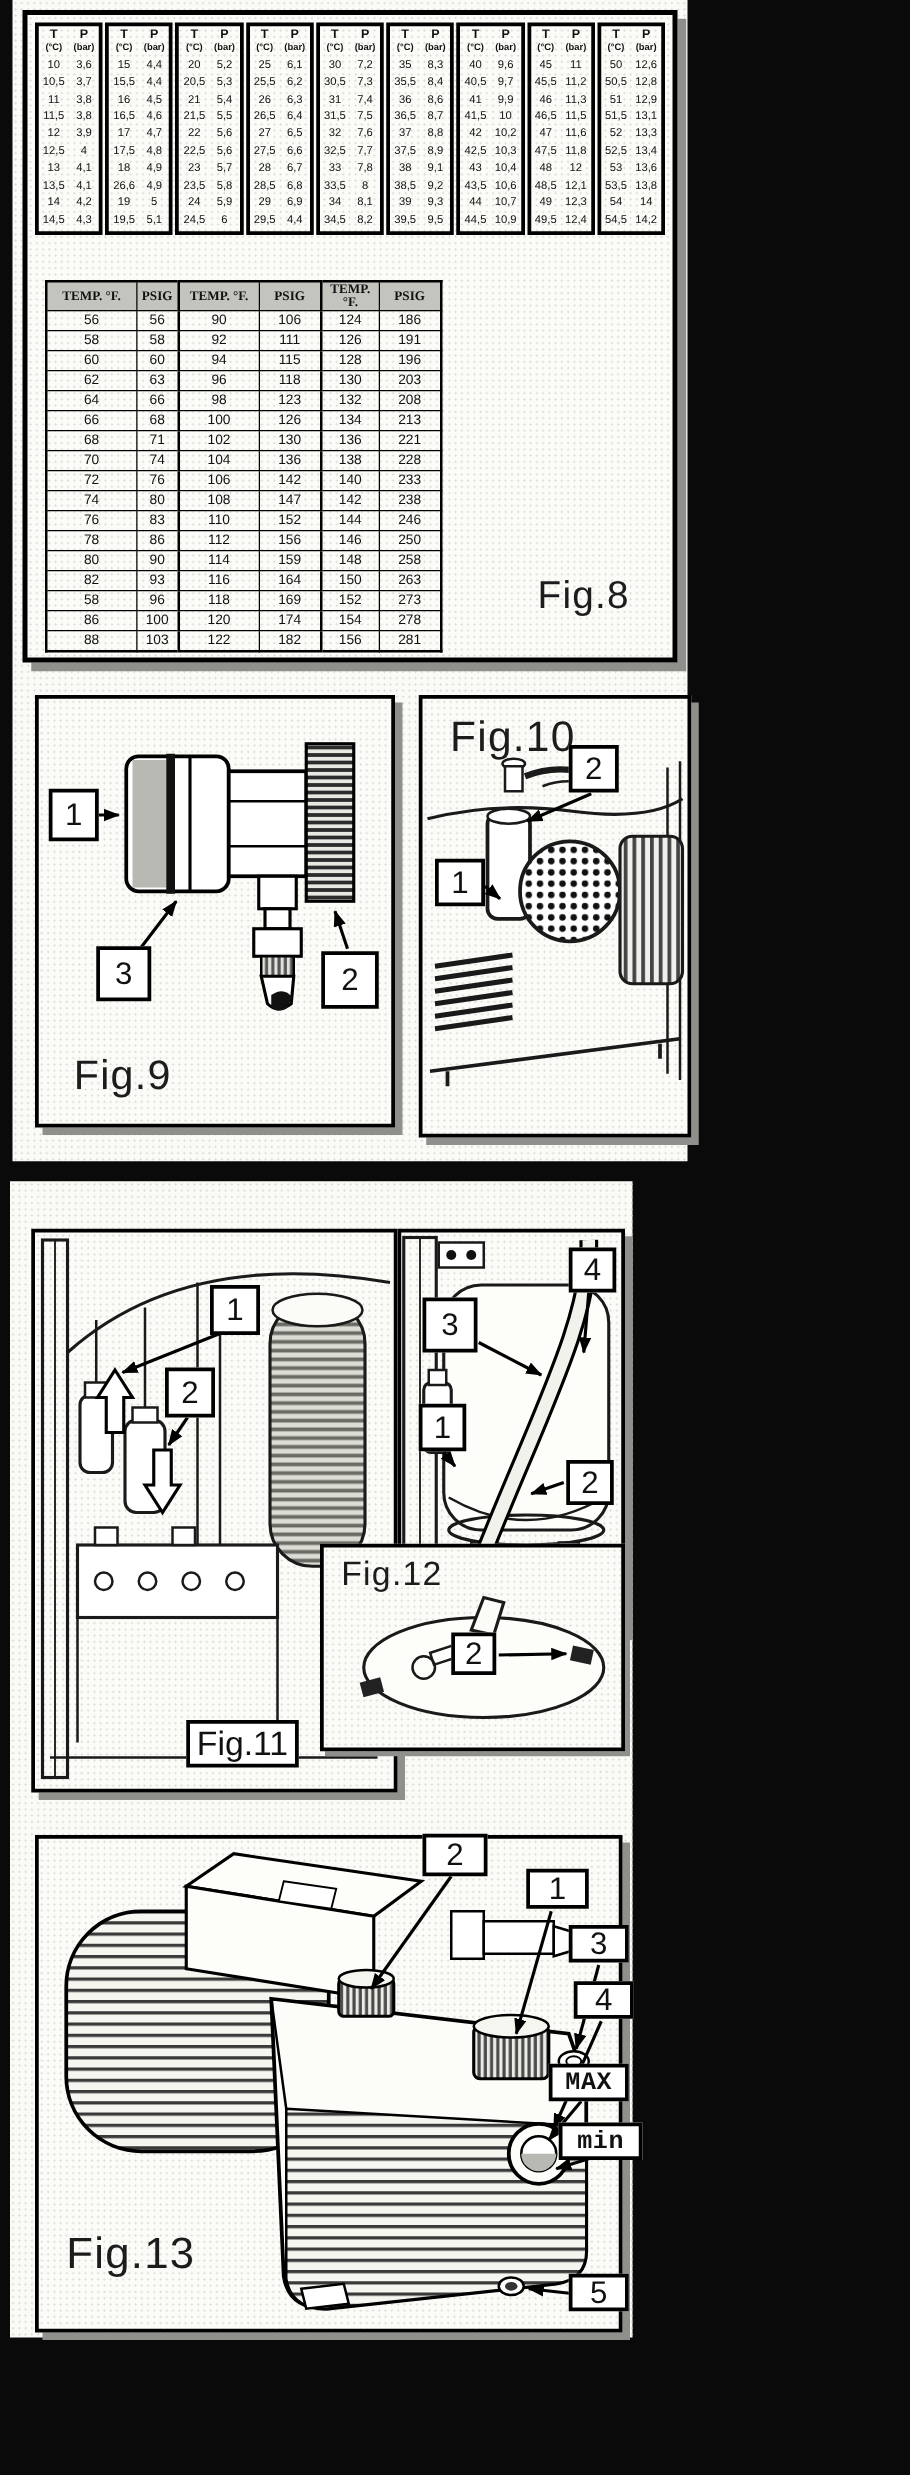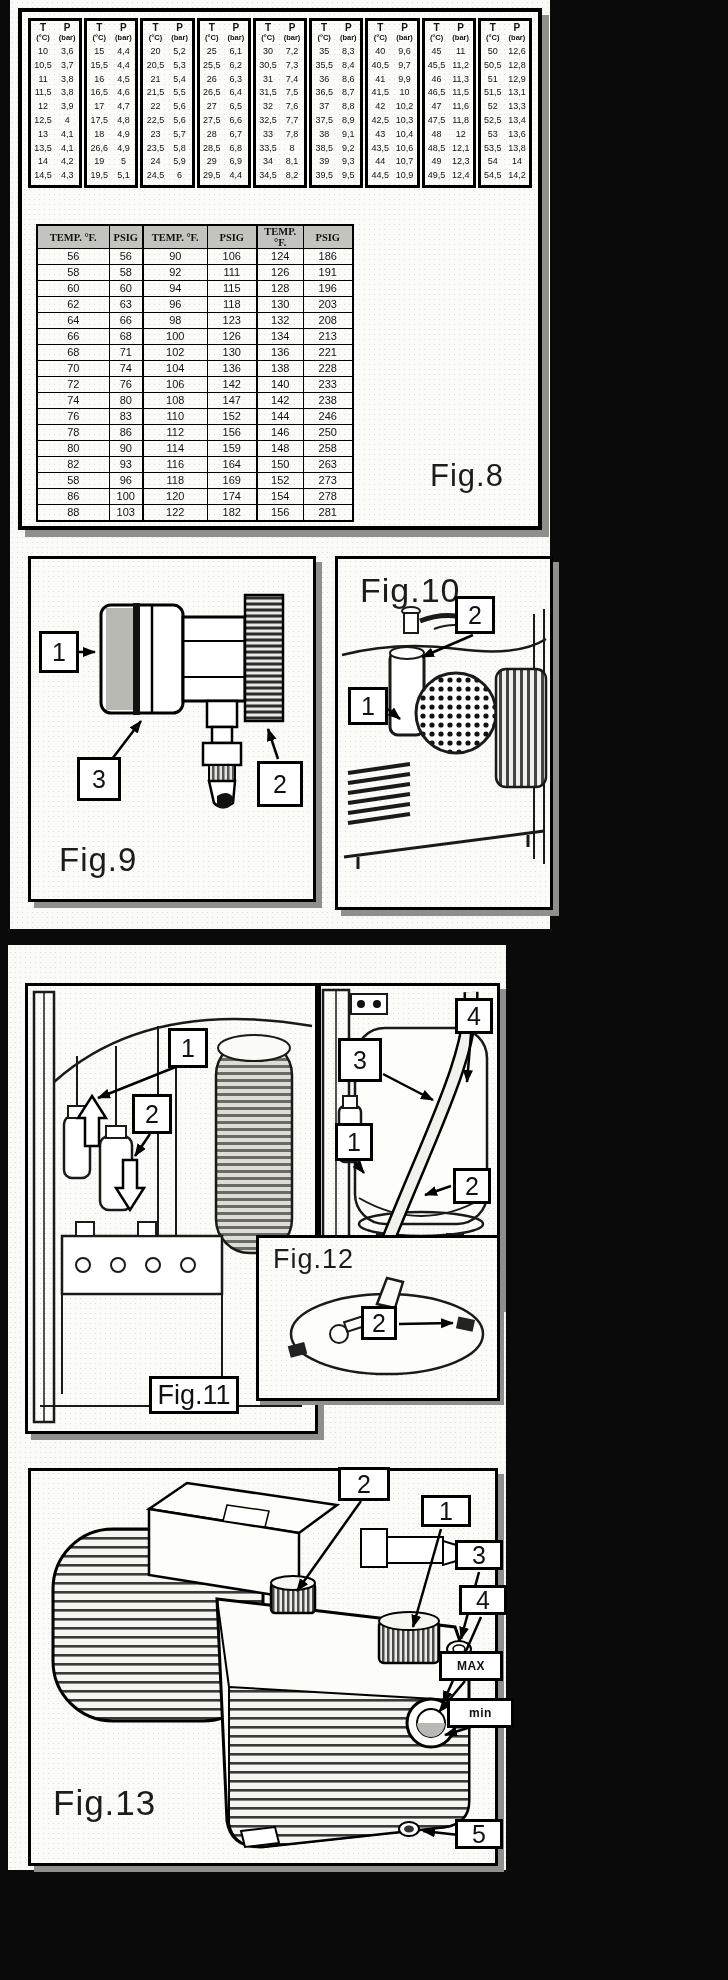--- a/index.html
+++ b/index.html
@@ -21,21 +21,21 @@
     background-size:5px 5px;
     box-shadow:6px 6px 0 #8f8f8b;
     text-align:right;
   }
   .figlabel{position:absolute;color:#1c1c1c;letter-spacing:1px;white-space:nowrap;}
   .callout{
     position:absolute;background:#fff;border:3px solid #000;
     display:flex;align-items:center;justify-content:center;
     font-size:25px;color:#111;z-index:4;box-sizing:border-box;
   }
-  .callout.small-bold{font-size:12px;font-weight:bold;letter-spacing:0.5px;}
+  .callout.small-bold{font-size:20px;font-weight:bold;letter-spacing:0.5px;font-family:Liberation Mono, monospace;}
   svg{position:absolute;left:0;top:0;}
 
   
   #tables-box{
     position:absolute;left:8px;top:8px;width:516px;height:514px;
     border:4px solid #000;box-shadow:7px 7px 0 #8f8f8b;
     background-color:#fbfbf7;
     background-image:radial-gradient(#e0e0da 0.8px, transparent 0.9px);
     background-size:5px 5px;box-sizing:content-box;
   }

